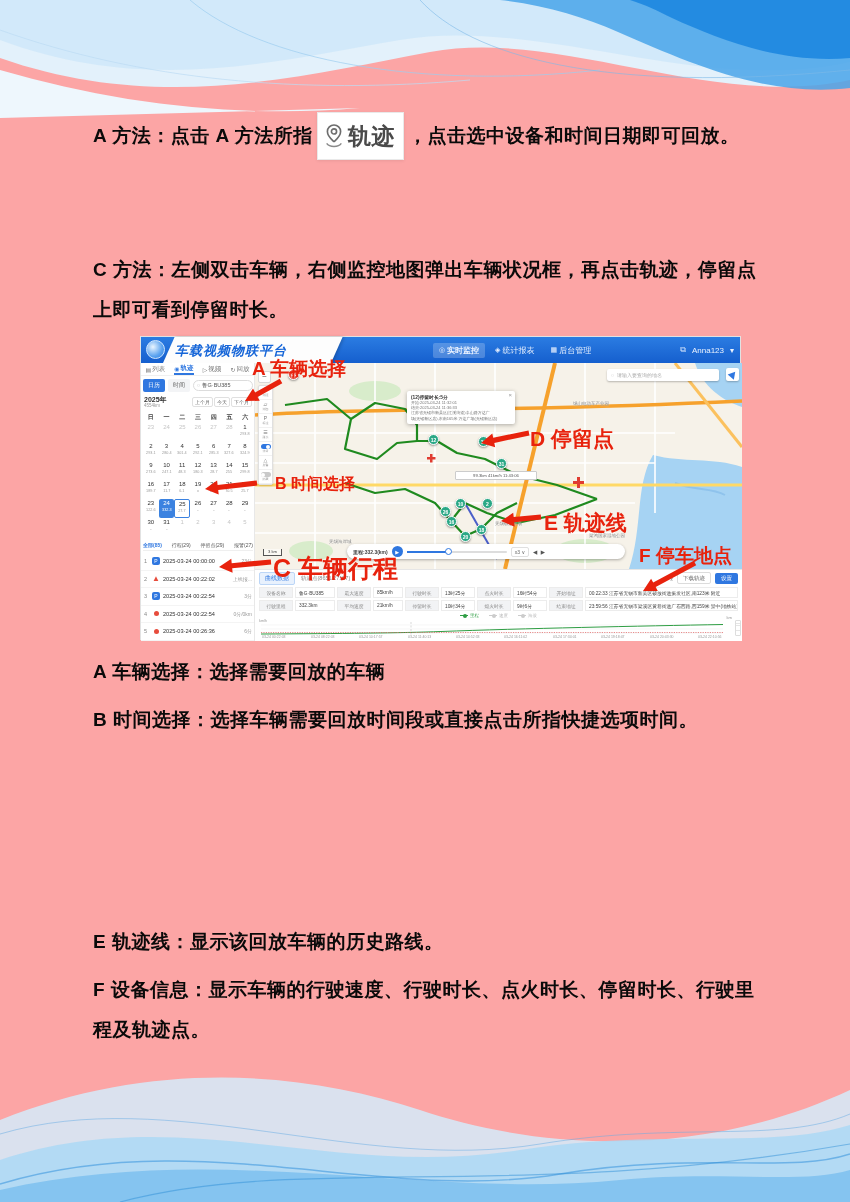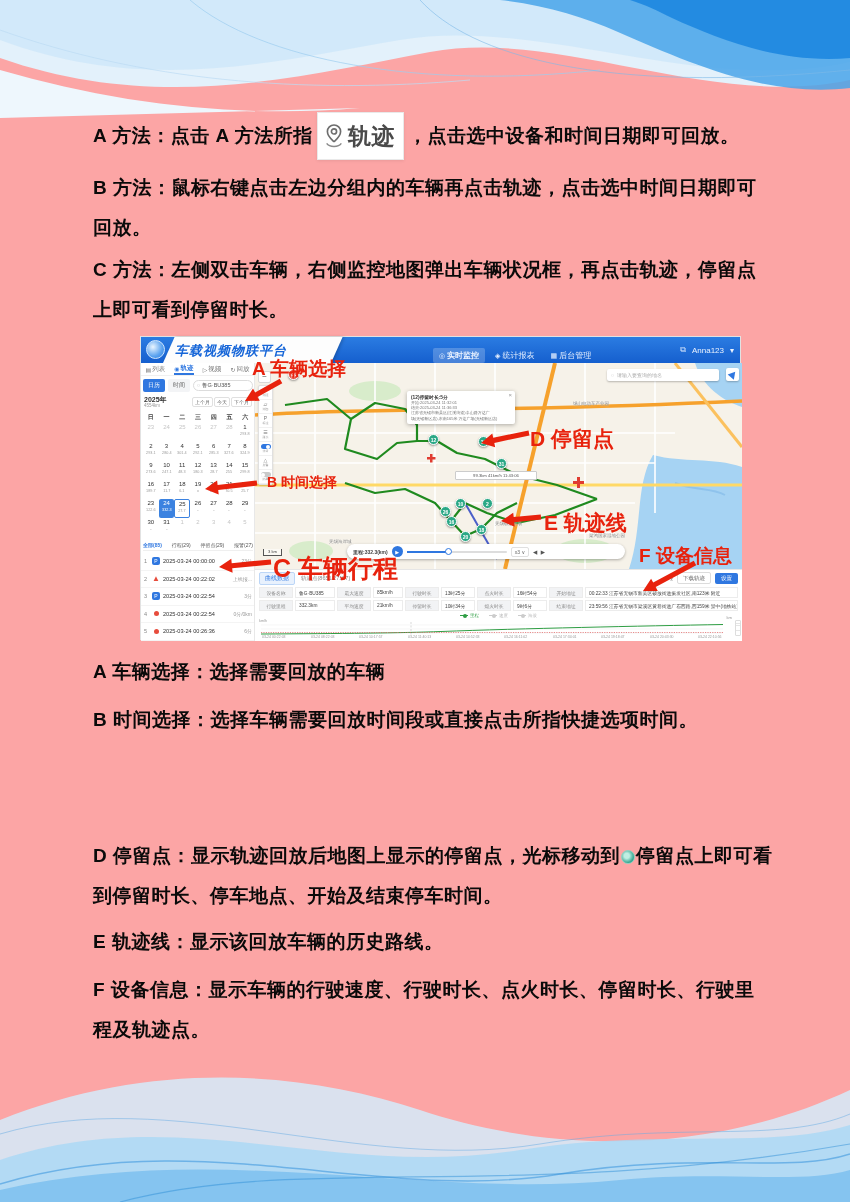--- a/index.html
+++ b/index.html
@@ -29,21 +29,21 @@
   .shot{position:absolute;left:140px;top:336px;width:601px;height:304px;background:#fff;
         border:1px solid #e2e2e2;font-family:"Liberation Sans","DejaVu Sans",sans-serif;}
   .ss-header{position:absolute;left:0;top:0;width:100%;height:26px;
         background:linear-gradient(#2b7ce2,#155fce);display:flex;align-items:center;}
   .logo-circle{position:absolute;left:5px;top:3px;width:19px;height:19px;border-radius:50%;
         background:radial-gradient(circle at 35% 35%,#eaf5ff,#59a2ef 60%,#2f7fe0);border:1px solid #cfe6ff;}
   .banner{position:absolute;left:22px;top:0;width:168px;height:26px;background:#fdfdfd;
         transform:skewX(-24deg);transform-origin:bottom left;box-shadow:2px 0 3px rgba(0,0,0,.18);}
   .banner-text{position:absolute;left:34px;top:5px;font-size:13px;font-weight:700;font-style:italic;
         color:#1565d8;letter-spacing:1px;white-space:nowrap;text-align:center;}
-  .ss-nav{position:absolute;left:292px;top:0;height:26px;display:flex;align-items:flex-end;gap:4px;}
+  .ss-nav{position:absolute;left:292px;top:0;height:26px;display:flex;align-items:center;gap:4px;}
   .nav-item{display:flex;align-items:center;gap:2px;color:#eaf2ff;font-size:8px;
         padding:2px 6px;border-radius:2px;white-space:nowrap;}
   .nav-item.active{background:rgba(255,255,255,.22);font-weight:700;}
   .nav-ic{font-size:7px;}
   .ss-user{position:absolute;right:6px;top:0;height:26px;display:flex;align-items:center;gap:6px;
         color:#eaf2ff;font-size:8px;}
   .win-ic{font-size:8px;opacity:.9;}
 
   
   .ss-side{position:absolute;left:0;top:26px;width:114px;height:278px;background:#fff;
@@ -170,21 +170,21 @@
   .mini-chart{position:absolute;left:6px;top:52px;}
   .ticks{position:absolute;left:6px;top:65px;width:462px;display:flex;justify-content:space-between;}
   .ticks span{font-size:3.8px;color:#999;white-space:nowrap;transform:scale(.92);}
   .mini-scroll{position:absolute;right:1px;top:50px;width:6px;height:16px;border:1px solid #ddd;border-radius:1px;
       background:repeating-linear-gradient(#fff,#fff 1.5px,#e5e5e5 1.5px,#e5e5e5 2.5px);}
 
   
   .ann{position:absolute;color:#e8220d;font-weight:700;white-space:nowrap;z-index:6;
       font-family:"Liberation Sans","DejaVu Sans",sans-serif;}
   #annA{left:111px;top:19px;font-size:19px;}
-  #annB{left:126px;top:137px;font-size:14px;}
+  #annB{left:134px;top:137px;font-size:16px;}
   #annC{left:132px;top:215px;font-size:25px;}
   #annD{left:389px;top:88px;font-size:21px;}
   #annE{left:403px;top:172px;font-size:21px;}
   #annF{left:498px;top:206px;font-size:19px;}
   #arrows{position:absolute;left:0;top:0;width:601px;height:304px;z-index:5;pointer-events:none;}
 </style>
 </head>
 <body>
 
 <div class="page">
@@ -213,21 +213,20 @@
     <span>A 方法：点击 A 方法所指</span>
     <span class="track-badge">
       <svg viewBox="0 0 24 26">
         <path d="M12 1a7.2 7.2 0 0 0-7.2 7.2c0 4.1 4.4 8.6 6.4 10.4a1.2 1.2 0 0 0 1.6 0c2-1.8 6.4-6.3 6.4-10.4A7.2 7.2 0 0 0 12 1zm0 9.8a2.8 2.8 0 1 1 0-5.6 2.8 2.8 0 0 1 0 5.6z" fill="none" stroke="#6d6d6d" stroke-width="1.8"></path>
         <path d="M4 21c1.5 2.2 4.4 3.4 8 3.4s6.5-1.2 8-3.4" fill="none" stroke="#8a8a8a" stroke-width="1.6"></path>
       </svg>
       <span class="tb-label">轨迹</span>
     </span>
     <span>，点击选中设备和时间日期即可回放。</span>
   </div>
-  <div class="para" id="pB">B 方法：鼠标右键点击左边分组内的车辆再点击轨迹，点击选中时间日期即可回放。</div>
   <div class="para" id="pC">C 方法：左侧双击车辆，右侧监控地图弹出车辆状况框，再点击轨迹，停留点上即可看到停留时长。</div>
 
   <div class="shot">
 
     <div class="ss-header">
       <div class="logo-circle"></div>
       <div class="banner"></div>
       <div class="banner-text">车载视频物联平台</div>
       <div class="ss-nav" id="ssNav">
           <span class="nav-item active">
@@ -726,23 +725,20 @@
         <polygon points="78.0,230.0 91.6,235.7 91.2,231.3 130.2,227.6 129.8,222.4 90.7,226.2 90.3,221.8" fill="#e8220d"></polygon>
         <polygon points="340.0,106.0 354.2,110.2 353.3,105.9 388.5,98.5 387.5,93.5 352.2,100.8 351.3,96.5" fill="#e8220d"></polygon>
         <polygon points="360.0,184.0 373.6,189.7 373.2,185.3 400.3,182.6 399.7,177.4 372.7,180.1 372.2,175.7" fill="#e8220d"></polygon>
         <polygon points="502.0,254.0 516.8,254.0 514.7,250.1 555.2,228.3 552.8,223.7 512.2,245.5 510.1,241.7" fill="#e8220d"></polygon>
       </svg>
     <div class="ann" id="annA">A 车辆选择</div>
     <div class="ann" id="annB">B 时间选择</div>
     <div class="ann" id="annC">C 车辆行程</div>
     <div class="ann" id="annD">D 停留点</div>
     <div class="ann" id="annE">E 轨迹线</div>
-    <div class="ann" id="annF">F 设备信息</div>
+    <div class="ann" id="annF">F 停车地点</div>
   </div>
 
   <div class="para" id="lB">B 时间选择：选择车辆需要回放时间段或直接点击所指快捷选项时间。</div>
   <div class="para" id="lA">A 车辆选择：选择需要回放的车辆</div>
-  <div class="para" id="lD">
-    <span>D 停留点：显示轨迹回放后地图上显示的停留点，光标移动到</span><span class="inline-poi"></span><span>停留点上即可看到停留时长、停车地点、开始及结束停车时间。</span>
-  </div>
   <div class="para" id="lE">E 轨迹线：显示该回放车辆的历史路线。</div>
   <div class="para" id="lF">F 设备信息：显示车辆的行驶速度、行驶时长、点火时长、停留时长、行驶里程及轨迹点。</div>
 </div>
 
 </body></html>

